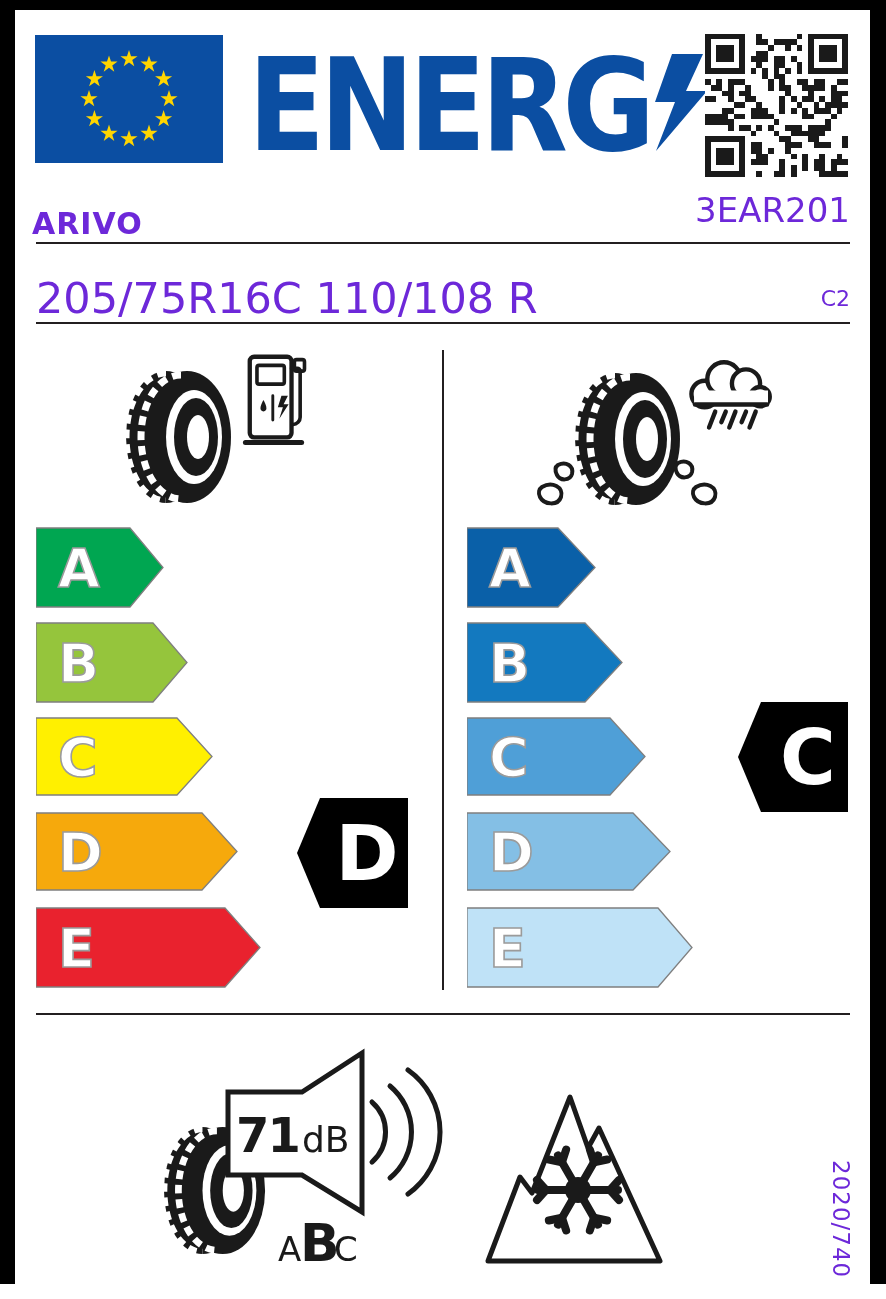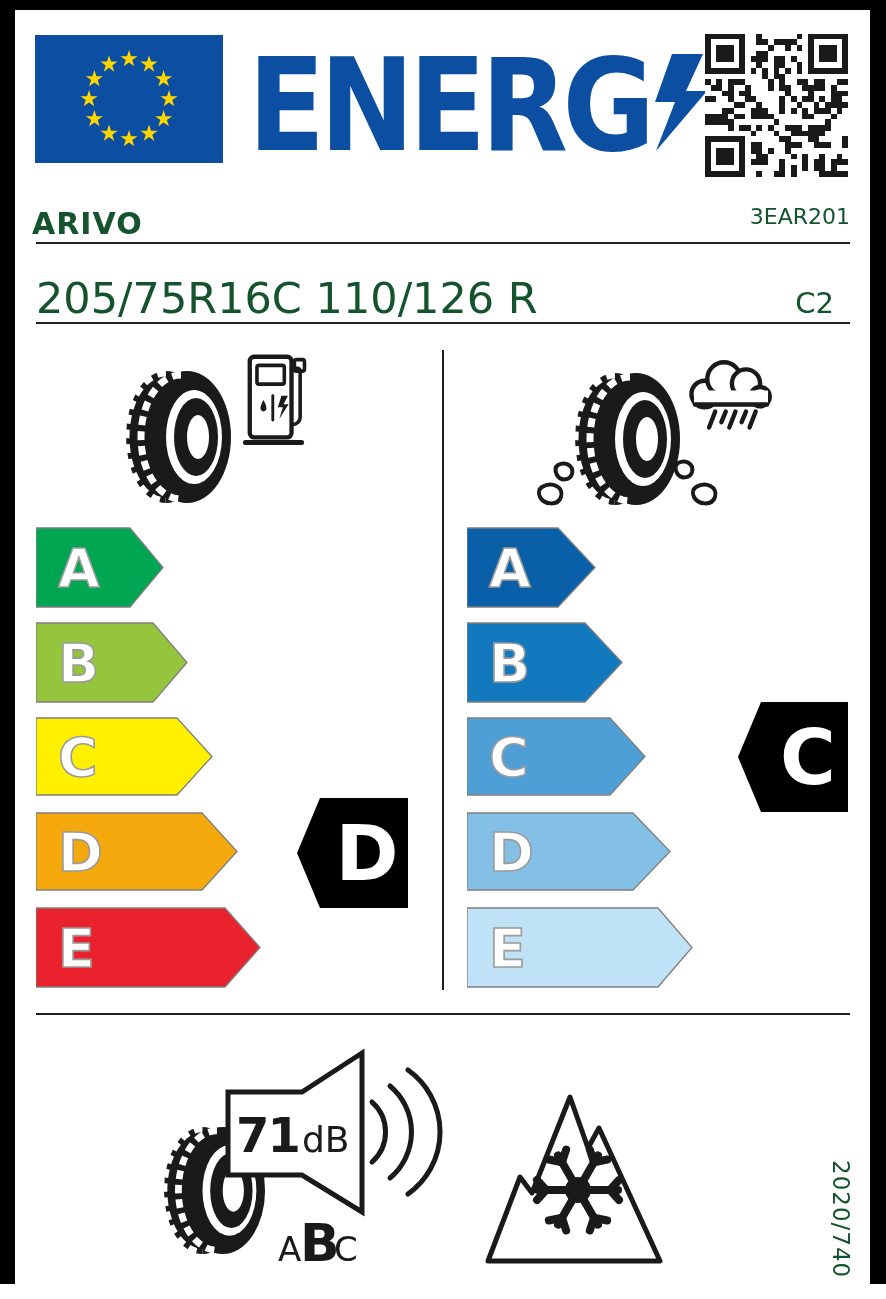--- a/index.html
+++ b/index.html
@@ -1,25 +1,25 @@
 <!DOCTYPE html>
 <html><head>
 <meta charset="utf-8">
 <style>
   html,body{margin:0;padding:0;background:#fff;}
   #label{position:relative;width:886px;height:1299px;background:#fff;overflow:hidden;
-         font-family:"DejaVu Sans","Liberation Sans",sans-serif;color:#14532d;}
+         font-family:"DejaVu Sans","Liberation Sans",sans-serif;color:#6d28d9;}
   .abs{position:absolute;}
   .bar{background:#000;}
   .hr{position:absolute;left:36px;width:814px;height:2px;background:#231f20;}
   .vr{position:absolute;left:442px;top:350px;width:2px;height:640px;background:#231f20;}
   .brand{left:32px;top:206px;font-size:30px;font-weight:bold;letter-spacing:1px;}
-  .model{right:36px;top:204px;font-size:22px;text-align:center;}
+  .model{right:36px;top:190px;font-size:34px;text-align:center;}
   .size-label{left:36px;top:273px;font-size:43px;}
-  .class-label{right:52px;top:286px;font-size:29px;}
+  .class-label{right:36px;top:286px;font-size:22px;}
   .reg{left:786px;top:1202px;width:110px;text-align:center;font-size:23px;letter-spacing:1px;
        transform:rotate(90deg);transform-origin:center;}
   svg text{font-family:"DejaVu Sans","Liberation Sans",sans-serif;}
   .scale-letter{font-weight:bold;font-size:54px;fill:#fff;stroke:#9b9b9b;stroke-width:1.6px;}
   .ind-letter{font-weight:bold;font-size:76px;fill:#fff;text-anchor:middle;}
   .ink{stroke:#1a1a1a;fill:#fff;}
 </style>
 </head>
 <body>
 
@@ -267,21 +267,21 @@
         <rect x="0" y="18" width="7" height="7" fill="#1a1a1a"></rect>
         <rect x="1" y="19" width="5" height="5" fill="#fff"></rect>
         <rect x="2" y="20" width="3" height="3" fill="#1a1a1a"></rect>
       </g>
   </svg>
 
   <div class="abs brand">ARIVO</div>
   <div class="abs model">3EAR201</div>
   <div class="hr" style="top:242px;"></div>
 
-  <div class="abs size-label">205/75R16C 110/126 R</div>
+  <div class="abs size-label">205/75R16C 110/108 R</div>
   <div class="abs class-label">C2</div>
   <div class="hr" style="top:322px;"></div>
 
   <div class="vr"></div>
 
   <svg class="abs" style="left:122px;top:348px;" width="200" height="175" viewBox="0 0 200 175">
     <use href="#tire" x="2" y="22" width="110" height="135"></use>
     <g transform="translate(122,3) scale(0.72)" stroke-linecap="round">
       <line x1="2" y1="127" x2="80" y2="127" stroke="#1a1a1a" stroke-width="7"></line>
       <rect x="8" y="8" width="58" height="112" rx="6" class="ink" stroke-width="6"></rect>

